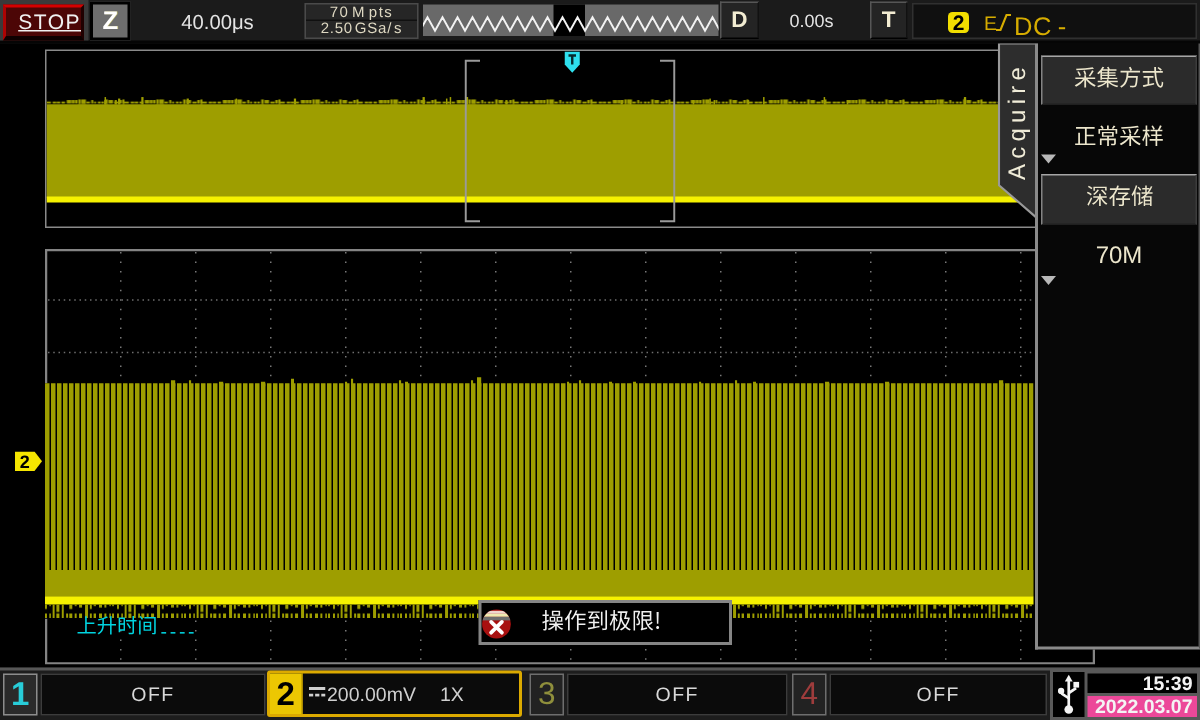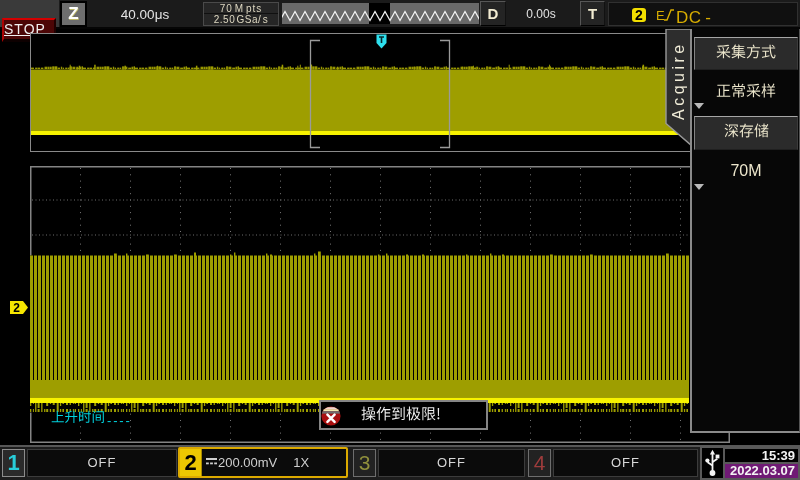--- a/index.html
+++ b/index.html
@@ -5,23 +5,23 @@
 html,body { width:800px; height:480px; background:#000; }
 #s { position:relative; width:800px; height:480px; background:#000; overflow:hidden;
      font-family:"Liberation Sans",sans-serif; }
 .abs { position:absolute; }
 </style></head>
 <body>
 <div id="s">
 
 <div class="abs" style="left:0;top:0;width:800px;height:29px;background:#1b1b1b;border-bottom:2px solid #050505;"></div>
 <div class="abs" style="left:0;top:0;width:59px;height:27px;background:#3a3a3a;"></div>
-<div class="abs" style="left:2px;top:18px;width:54px;height:24px;background:#4c0606;
+<div class="abs" style="left:2px;top:3px;width:54px;height:24px;background:#4c0606;
   border-top:2px solid #d40000;border-left:2px solid #ad0303;border-right:2px solid #200000;border-bottom:3px solid #0d0000;
-  color:#f0f0f0;font-size:14px;line-height:19px;text-align:left;letter-spacing:1px;text-decoration:underline;">STOP</div>
+  color:#f0f0f0;font-size:14px;line-height:19px;text-align:right;letter-spacing:1px;text-decoration:underline;">STOP</div>
 <div class="abs" style="left:60px;top:1px;width:27px;height:26px;background:#6e6e6e;border:2px solid #000;
   color:#fff;font-weight:bold;font-size:17px;line-height:21px;text-align:center;text-shadow:0.5px 0.5px 0 #bdb868;">Z</div>
 <div class="abs" style="left:100px;top:7px;width:90px;text-align:center;color:#e4e4e4;font-size:13.5px;">40.00μs</div>
 <div class="abs" style="left:203px;top:2px;width:76px;height:24px;background:#262626;border:1px solid #4a4a4a;color:#ded8c2;font-size:10px;text-align:center;">
   <div style="height:11px;line-height:12px;border-bottom:1px solid #101010;letter-spacing:1px;">70 M pts</div>
   <div style="height:11px;line-height:11px;letter-spacing:0.5px;">2.50 GSa/ s</div>
 </div>
 <div class="abs" style="left:282px;top:3px;width:197px;height:21px;background:#696969;">
   <div class="abs" style="left:87px;top:0;width:21px;height:21px;background:#000;"></div>
   <svg class="abs" style="left:0;top:0" width="197" height="21">
@@ -295,15 +295,15 @@
         <path d="M8.5,16.5 L3.6,13.2"></path>
         <path d="M8.5,13 L13.4,9.8"></path>
       </g>
       <path d="M8.5,0.8 L5.9,5.4 L11.1,5.4 Z" fill="#f4f4f4"></path>
       <circle cx="3.4" cy="11.6" r="2.1" fill="#f4f4f4"></circle>
       <rect x="11.6" y="5.6" width="3.8" height="3.8" fill="#f4f4f4"></rect>
       <circle cx="8.5" cy="24" r="2.9" fill="#f4f4f4"></circle>
     </svg>
   </div>
   <div class="abs" style="left:25px;top:2.5px;width:73px;height:13px;background:#000;color:#f4f4f4;font-size:13px;line-height:13px;text-align:right;padding-right:3px;">15:39</div>
-  <div class="abs" style="left:25px;top:17.5px;width:73px;height:14px;background:#701a75;color:#f4f4f4;font-size:13px;line-height:14px;text-align:right;padding-right:3px;">2022.03.07</div>
+  <div class="abs" style="left:25px;top:17.5px;width:73px;height:14px;background:#ec4899;color:#f4f4f4;font-size:13px;line-height:14px;text-align:right;padding-right:3px;">2022.03.07</div>
 </div>
 
 </div>
 </body></html>

